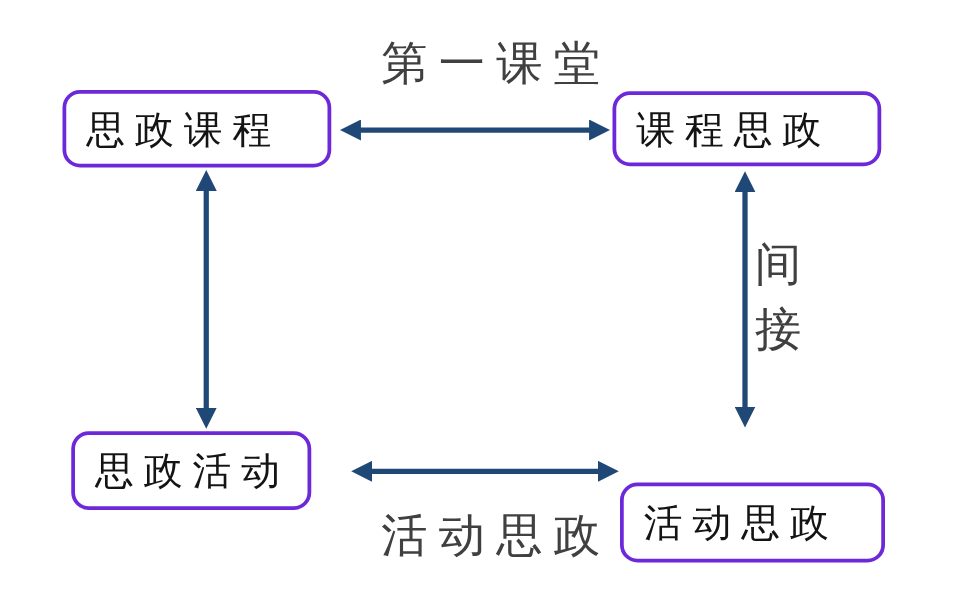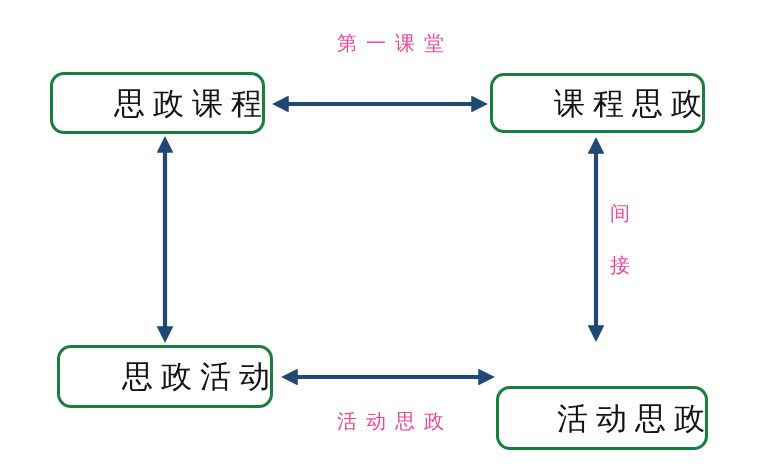--- a/index.html
+++ b/index.html
@@ -19,42 +19,43 @@
     position: absolute;
     left: 0;
     top: 0;
     width: 765px;
     height: 476px;
   }
   .node {
     position: absolute;
     box-sizing: border-box;
     background: #ffffff;
-    border: 3px solid #15803d;
+    border: 3px solid #6d28d9;
     border-radius: 14px;
     display: flex;
     align-items: center;
-    justify-content: flex-end;
+    justify-content: flex-start;
+    padding-left: 16px;
   }
   .node-label {
     font-size: 31px;
     color: #141414;
     letter-spacing: 8px;
     margin-right: -8px; 
     white-space: nowrap;
     line-height: 1;
   }
   .node-tl { left: 50px;  top: 72px;  width: 215px; height: 62px; }
   .node-tr { left: 490px; top: 73px;  width: 215px; height: 60px; }
-  .node-bl { left: 57px;  top: 345px; width: 216px; height: 63px; }
+  .node-bl { left: 57px;  top: 345px; width: 192px; height: 63px; }
   .node-br { left: 496px; top: 344px; width: 212px; height: 64px; margin-top: 42px; }
   .edge-label {
     position: absolute;
-    color: #ec4899;
-    font-size: 20px;
+    color: #404040;
+    font-size: 37px;
     line-height: 1;
   }
   .edge-label.horizontal {
     width: 180px;
     text-align: center;
     letter-spacing: 9px;
     margin-right: -9px;
     white-space: nowrap;
   }
   .edge-label.top-label    { left: 305px; top: 33px; }

